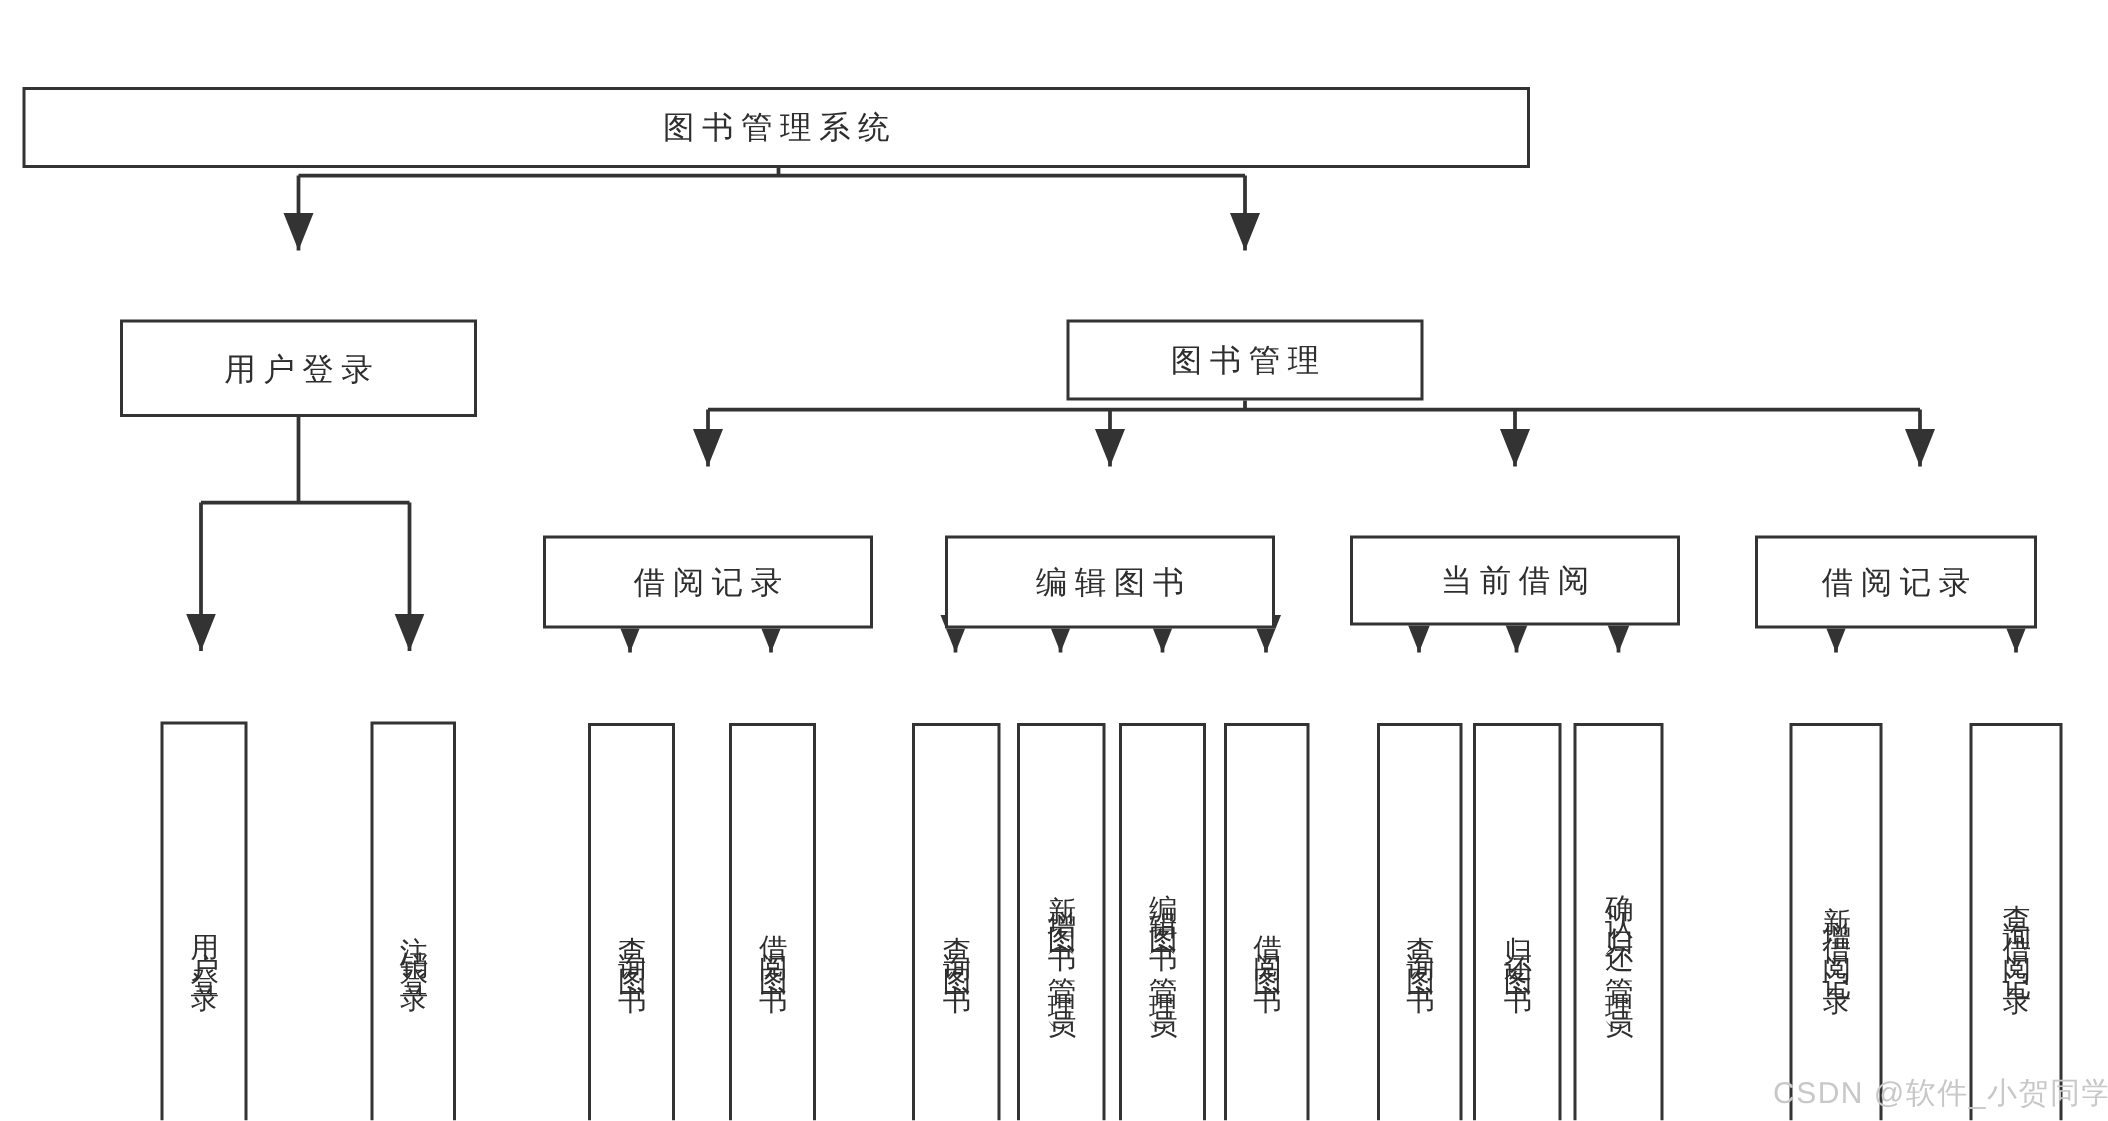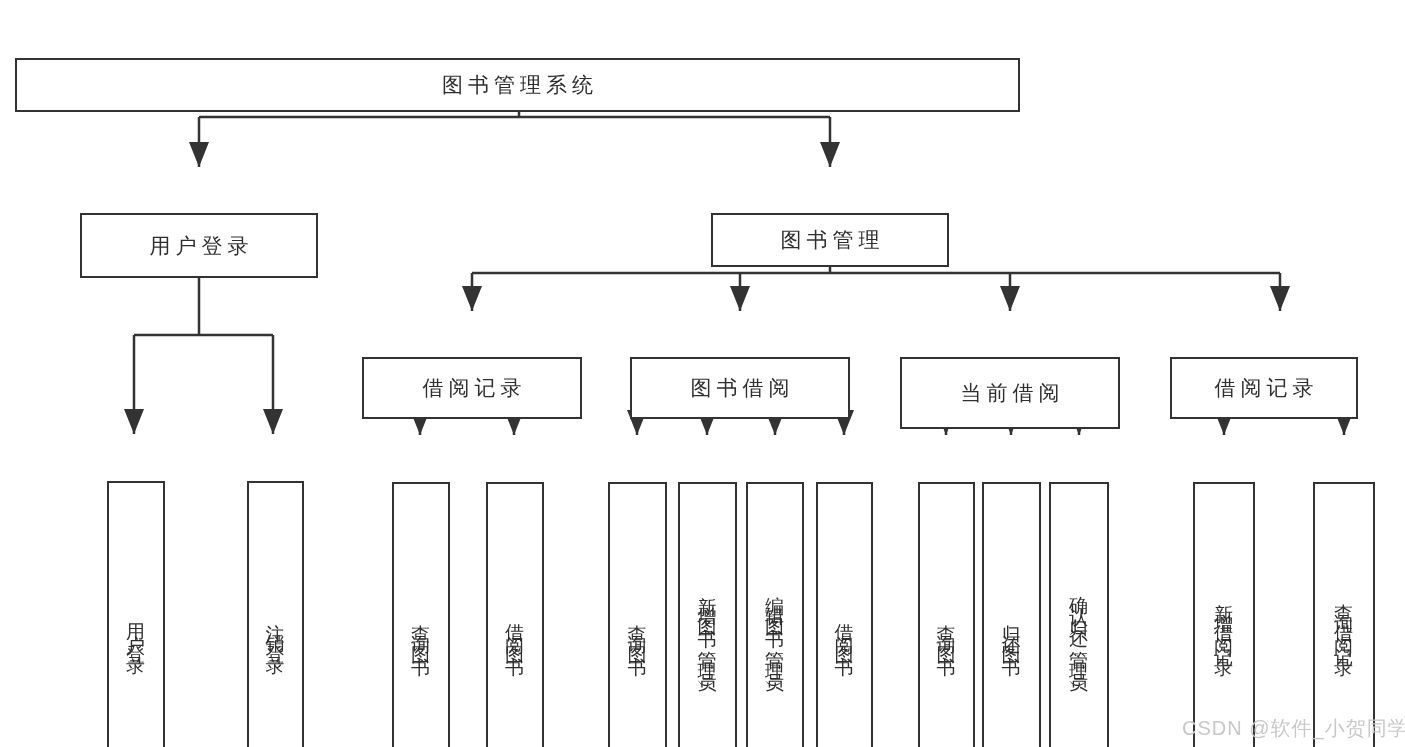--- a/index.html
+++ b/index.html
@@ -36,21 +36,21 @@
     text-orientation:mixed;
     font-size:19px;
     letter-spacing:11px;
     line-height:1;
   }
   .root-box{left:15px;top:14px;width:1005px;height:54px;}
   .n-user-login{left:80px;top:169px;width:238px;height:65px;}
   .n-book-mgmt{left:711px;top:169px;width:238px;height:54px;}
   .n-new-rec{left:362px;top:313px;width:220px;height:62px;}
   .n-borrow{left:630px;top:313px;width:220px;height:62px;}
-  .n-current{left:900px;top:313px;width:220px;height:72px;}
+  .n-current{left:900px;top:313px;width:220px;height:60px;}
   .n-records{left:1170px;top:313px;width:188px;height:62px;}
   .lf1{left:107px;top:437px;width:58px;height:298px;}
   .lf2{left:247px;top:437px;width:57px;height:298px;}
   .lf3{left:392px;top:438px;width:58px;height:297px;}
   .lf4{left:486px;top:438px;width:58px;height:297px;}
   .lf5{left:608px;top:438px;width:59px;height:297px;}
   .lf6{left:678px;top:438px;width:59px;height:297px;}
   .lf7{left:746px;top:438px;width:58px;height:297px;}
   .lf8{left:816px;top:438px;width:57px;height:297px;}
   .lf9{left:918px;top:438px;width:57px;height:297px;}
@@ -120,21 +120,21 @@
     <span class="hlabel">用户登录</span>
   </div>
   <div class="box n-book-mgmt">
     <span class="hlabel">图书管理</span>
   </div>
 
   <div class="box n-new-rec">
     <span class="hlabel">借阅记录</span>
   </div>
   <div class="box n-borrow">
-    <span class="hlabel">图书借阅</span>
+    <span class="hlabel">编辑图书</span>
   </div>
   <div class="box n-current">
     <span class="hlabel">当前借阅</span>
   </div>
   <div class="box n-records">
     <span class="hlabel">借阅记录</span>
   </div>
 
   <div class="box leaf lf1">用户登录</div>
   <div class="box leaf lf2">注销登录</div>

